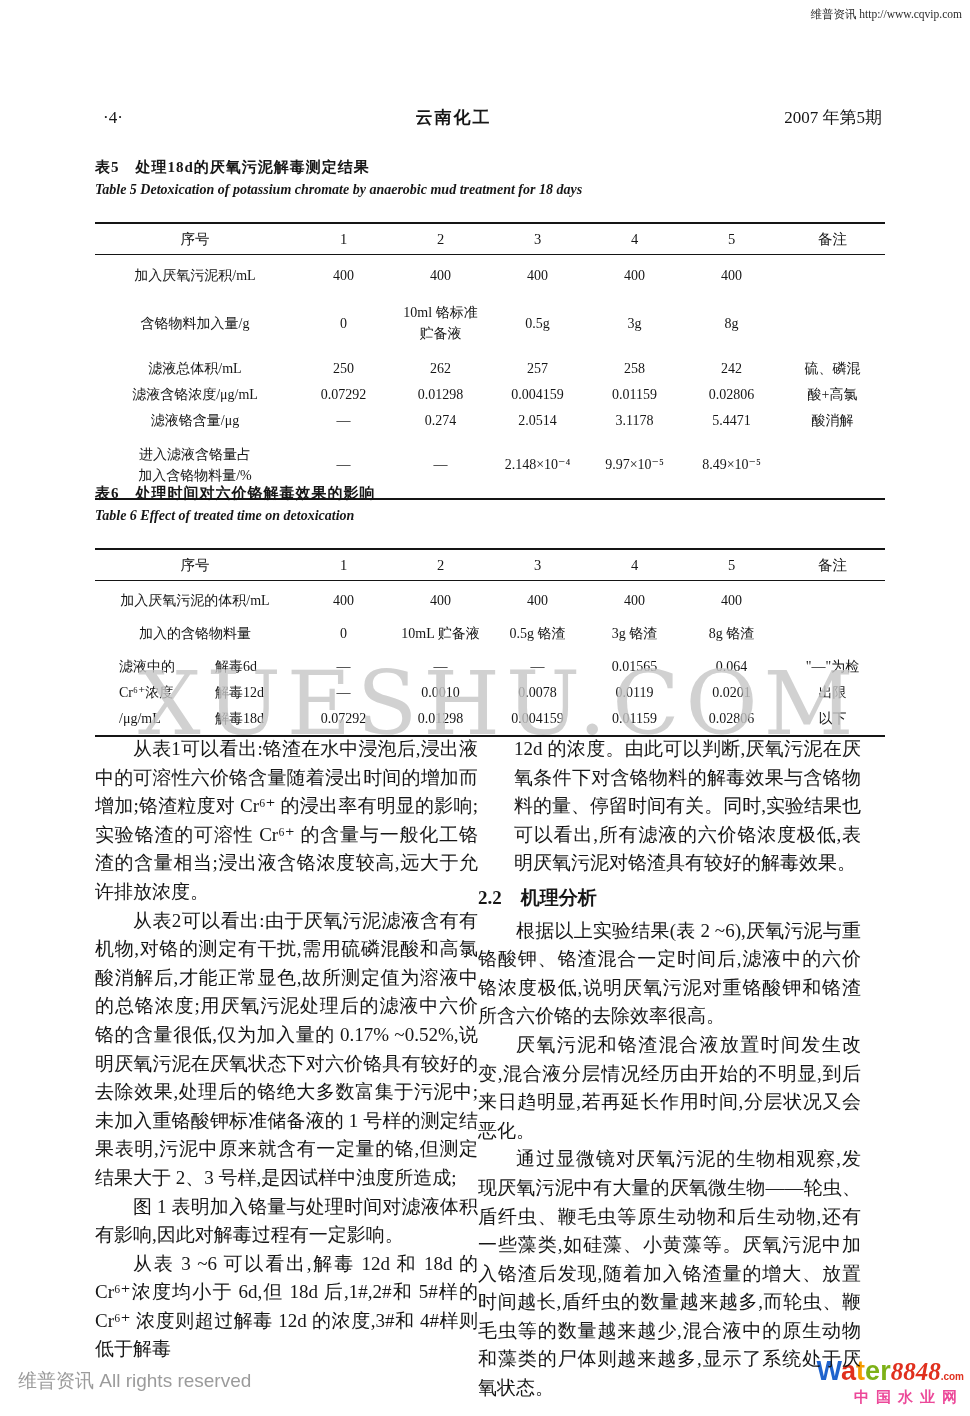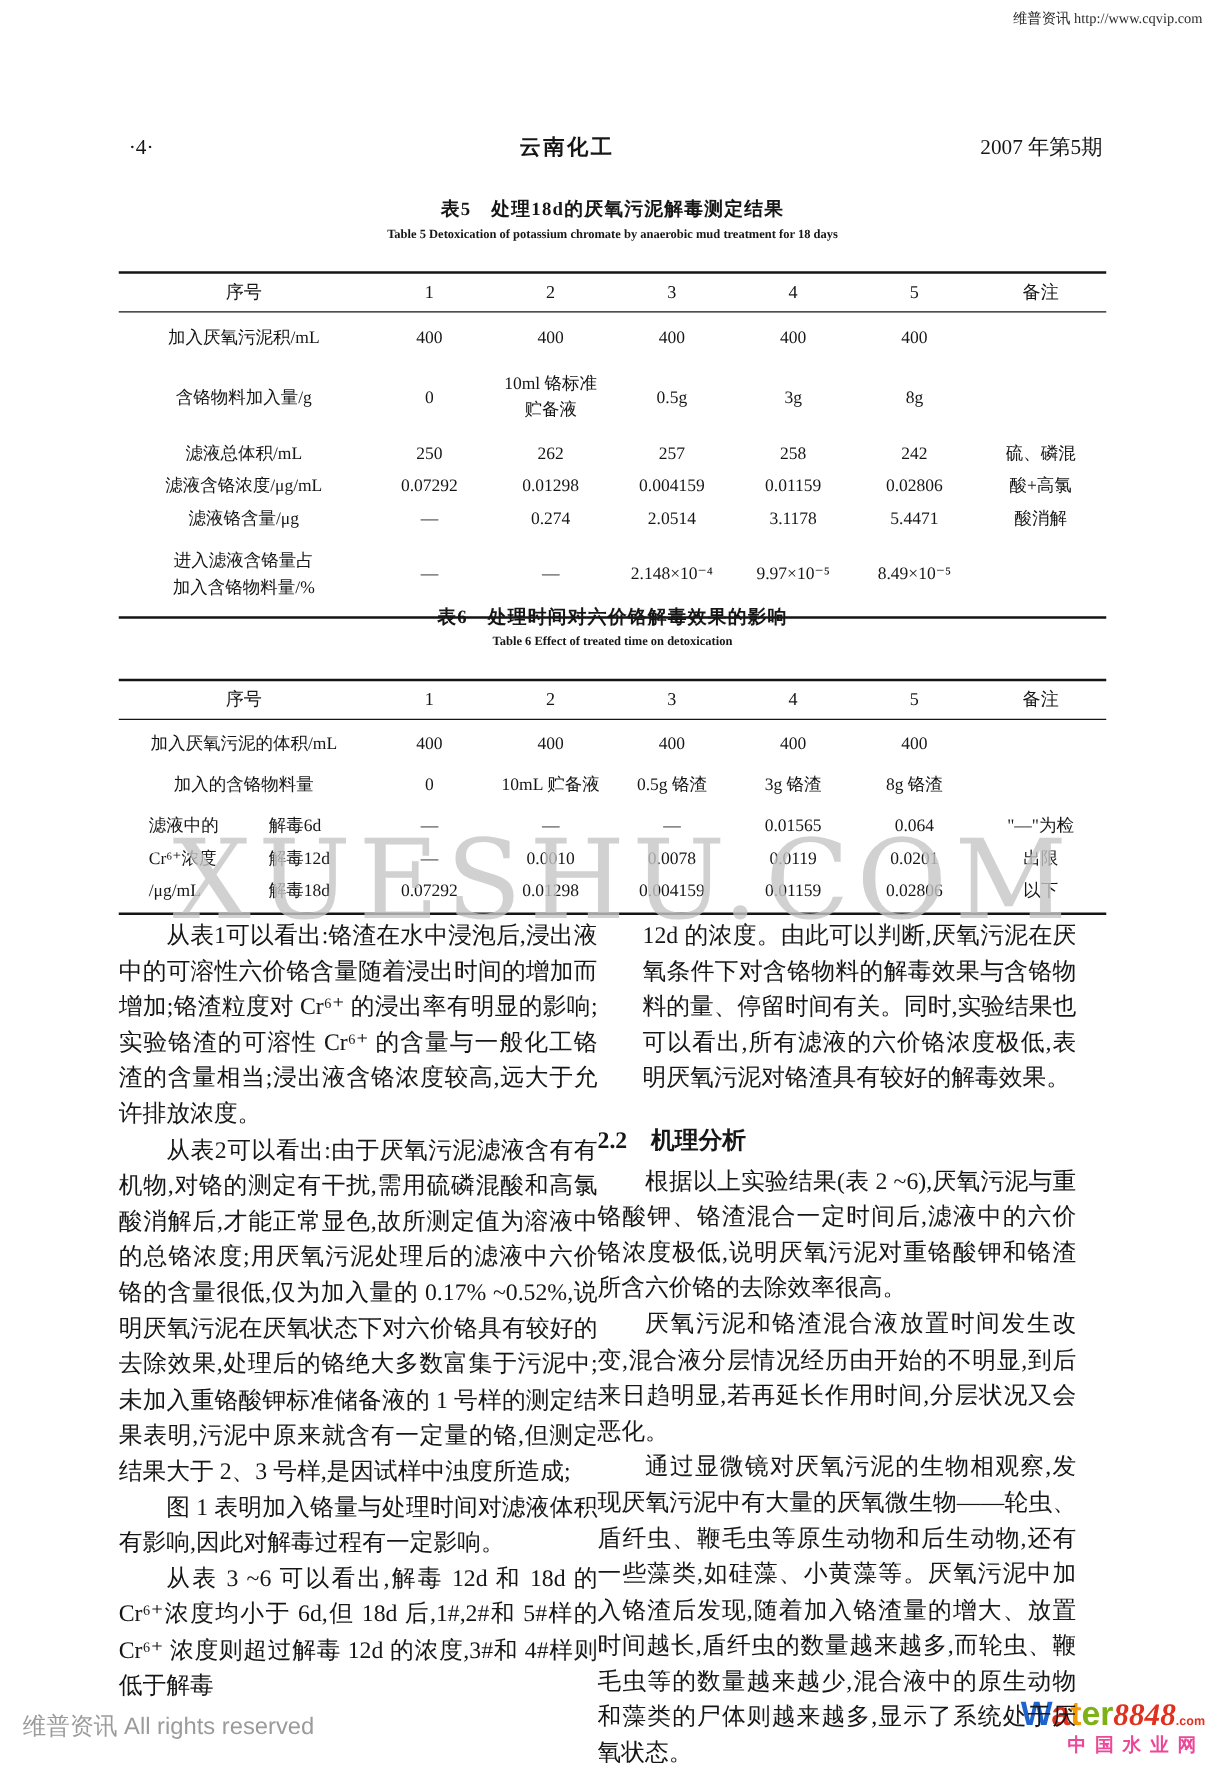--- a/index.html
+++ b/index.html
@@ -9,22 +9,22 @@
     color:#161616;
   }
   
   .scan-header{position:absolute;top:7px;right:8px;font-size:11.5px;color:#2b2b2b;}
   .page-header{position:absolute;top:106px;left:103px;right:88px;display:flex;justify-content:space-between;align-items:baseline;font-size:17px;}
   .page-header .journal{font-weight:bold;letter-spacing:2px;}
   
   .tbl-block{position:absolute;left:95px;width:790px;}
   .t5{top:158px;}
   .t6{top:484px;}
-  .tbl-title-cn{text-align:center;font-weight:bold;font-size:15px;margin-bottom:5px;letter-spacing:1px;}
-  .tbl-title-en{text-align:center;font-weight:bold;font-size:10px;margin-bottom:6px;}
+  .tbl-title-cn{font-weight:bold;font-size:15px;margin-bottom:5px;letter-spacing:1px;}
+  .tbl-title-en{font-weight:bold;font-size:14px;margin-bottom:6px;font-style:italic;}
   .tbl{border-top:2.5px solid #151515;border-bottom:2.5px solid #151515;font-size:14px;margin-top:24px;}
   .trow{display:grid;grid-template-columns:200px 97px 97px 97px 97px 97px 1fr;align-items:center;}
   .trow>div{text-align:center;white-space:pre-line;line-height:21px;}
   .thead{border-bottom:1.8px solid #151515;padding:5px 0 4px 0;font-size:14.5px;}
   .pad-lg{padding:10px 0;}
   .pad-md{padding:6px 0;}
   .pad-sm{padding:2.5px 0;}
   .lblcell{text-align:center;}
   .lblcell.split{display:flex;text-align:left;padding-left:24px;gap:20px;}
   .lblcell.split .lbl-a{min-width:76px;display:inline-block;}
@@ -33,21 +33,21 @@
     position:absolute;top:660px;left:138px;width:710px;
     font-family:"DejaVu Serif","Liberation Serif",serif;
     font-size:88px;line-height:88px;color:#c6c6c6;opacity:.8;
     letter-spacing:6px;z-index:3;pointer-events:none;white-space:nowrap;
   }
   
   .columns{position:absolute;top:735px;left:95px;width:790px;display:flex;z-index:2;}
   .col{width:383px;font-size:19px;line-height:28.6px;text-align:justify;}
   .col p{margin:0;text-indent:2em;}
   .col p.noindent{text-indent:0;margin-left:36px;}
-  .col h3{margin:21px 0 4px 0;font-size:19px;font-weight:bold;text-indent:0;}
+  .col h3{margin:6px 0 4px 0;font-size:19px;font-weight:bold;text-indent:0;}
   
   .footer-copy{position:absolute;left:18px;bottom:22px;font-size:19px;color:#9b9b9b;font-family:"Liberation Sans","DejaVu Sans",sans-serif;}
   .logo{position:absolute;right:6px;bottom:12px;text-align:right;font-family:"Liberation Sans","DejaVu Sans",sans-serif;line-height:1;}
   .logo-top{font-weight:bold;font-size:27px;letter-spacing:0;}
   .lw{color:#1f63cd;}
   .la{color:#e0301e;}
   .lt{color:#f59b00;}
   .le{color:#7db117;}
   .lr{color:#7db117;}
   .l8848{color:#e0301e;font-family:"Liberation Serif",serif;font-style:italic;font-size:25px;}

